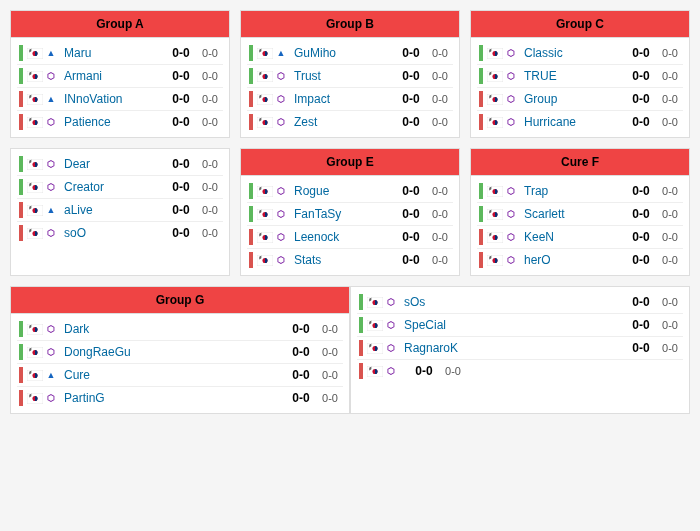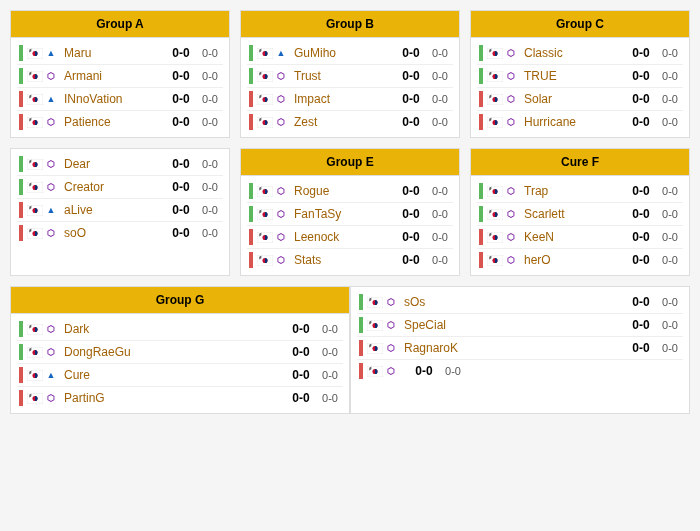--- a/index.html
+++ b/index.html
@@ -17,21 +17,21 @@
     .group-card {
       background: #fff;
       border: 1px solid #ddd;
     }
     .group-title {
       text-align: center;
       font-weight: bold;
       font-size: 12px;
       padding: 6px 0;
       border-bottom: 1px solid #ddd;
-      background: #eab308;
+      background: #ef4444;
     }
     .group-body {
       padding: 4px 6px;
     }
     .player-row {
       display: flex;
       align-items: center;
       padding: 3px 2px;
       border-bottom: 1px solid #eee;
     }
@@ -59,21 +59,21 @@
       display: inline-flex;
       align-items: center;
       justify-content: center;
       font-size: 9px;
       font-weight: bold;
       margin-right: 3px;
       flex-shrink: 0;
     }
     .player-name {
       flex: 1;
-      color: #a16207;
+      color: #0369a1;
       font-size: 12px;
       text-decoration: none;
     }
     .score-bold {
       font-weight: bold;
       font-size: 12px;
       margin-left: 6px;
       margin-right: 4px;
       min-width: 28px;
       text-align: center;
@@ -326,21 +326,21 @@
 
     <circle cx="11" cy="7.5" r="3.5" fill="#c60c30"></circle>
     <path d="M11 4 A3.5 3.5 0 0 1 11 11" fill="#003478"></path>
 
     <line x1="3" y1="3" x2="6" y2="1.5" stroke="#000" stroke-width="0.8"></line>
     <line x1="3" y1="4.2" x2="6" y2="2.7" stroke="#000" stroke-width="0.8"></line>
     <line x1="3" y1="5.4" x2="6" y2="3.9" stroke="#000" stroke-width="0.8"></line>
   </svg>
         <span class="race-icon" style="color:#7b1fa2">⬡</span>
       </div>
-      <span class="player-name">Solar</span>
+      <span class="player-name">Group</span>
       <span class="score-bold">0-0</span>
       <span class="score-normal">0-0</span>
     </div>
           <div class="player-row">
       <div class="color-indicator red"></div>
       <div class="player-flags">
         <svg class="flag-svg" viewBox="0 0 22 15" xmlns="http://www.w3.org/2000/svg">
     <rect width="22" height="15" fill="#fff"></rect>
     <rect width="22" height="15" fill="none" stroke="#ccc" stroke-width="0.5"></rect>
 

